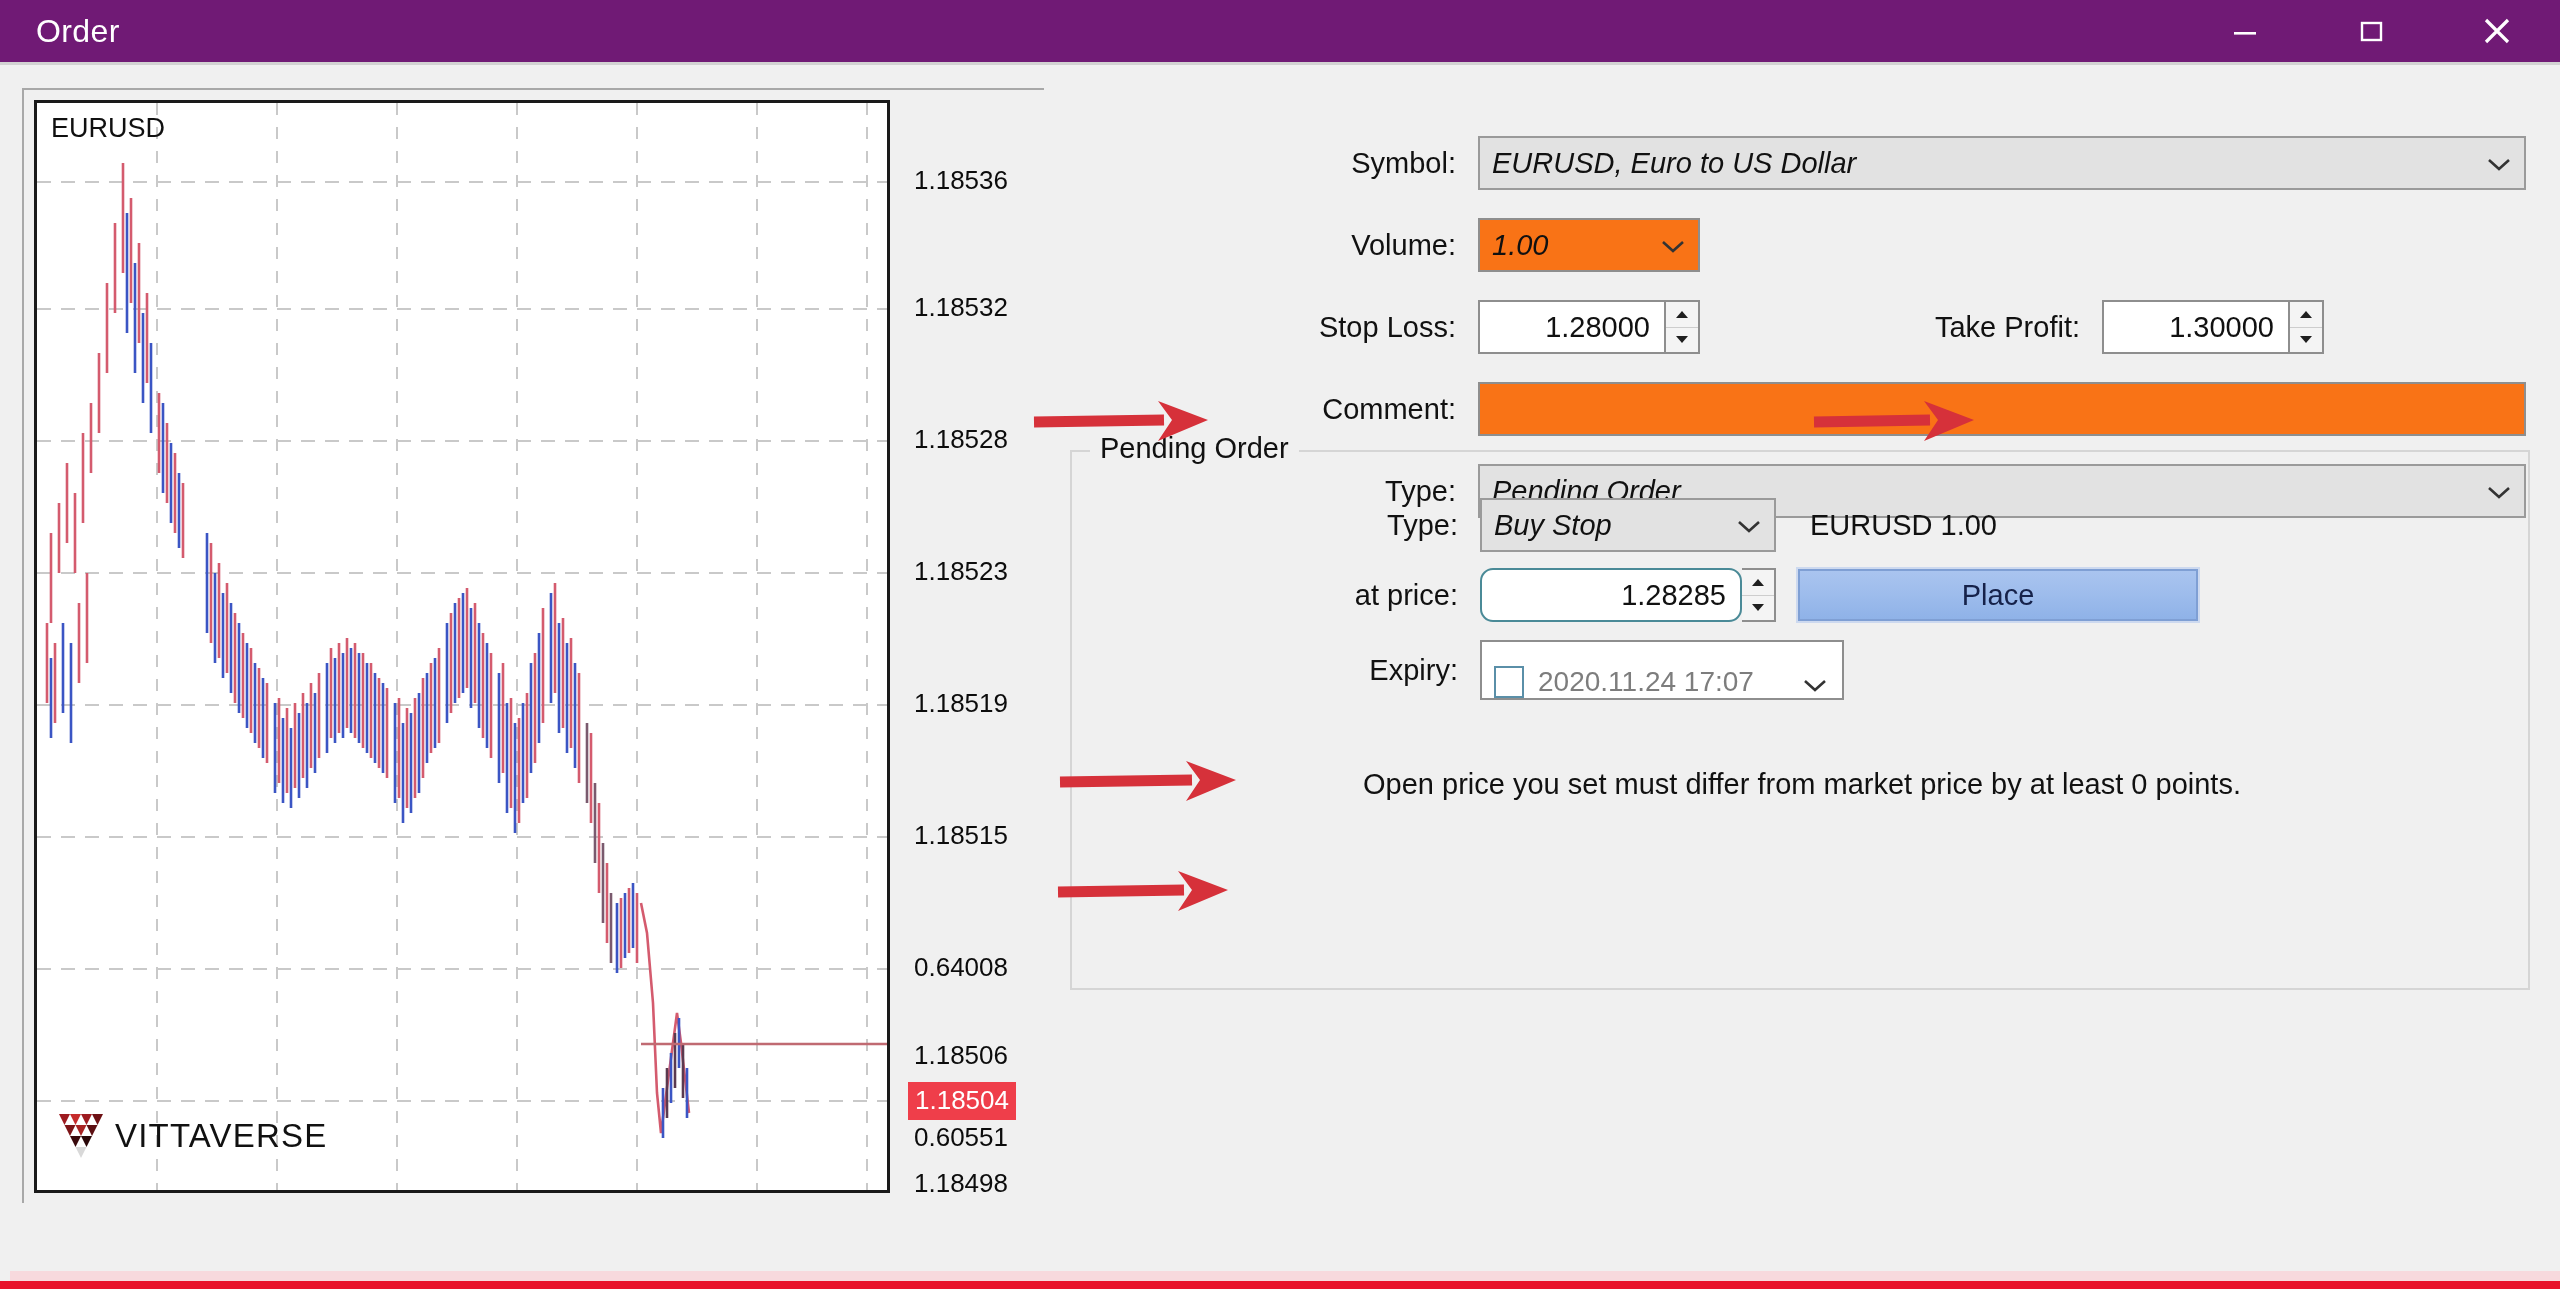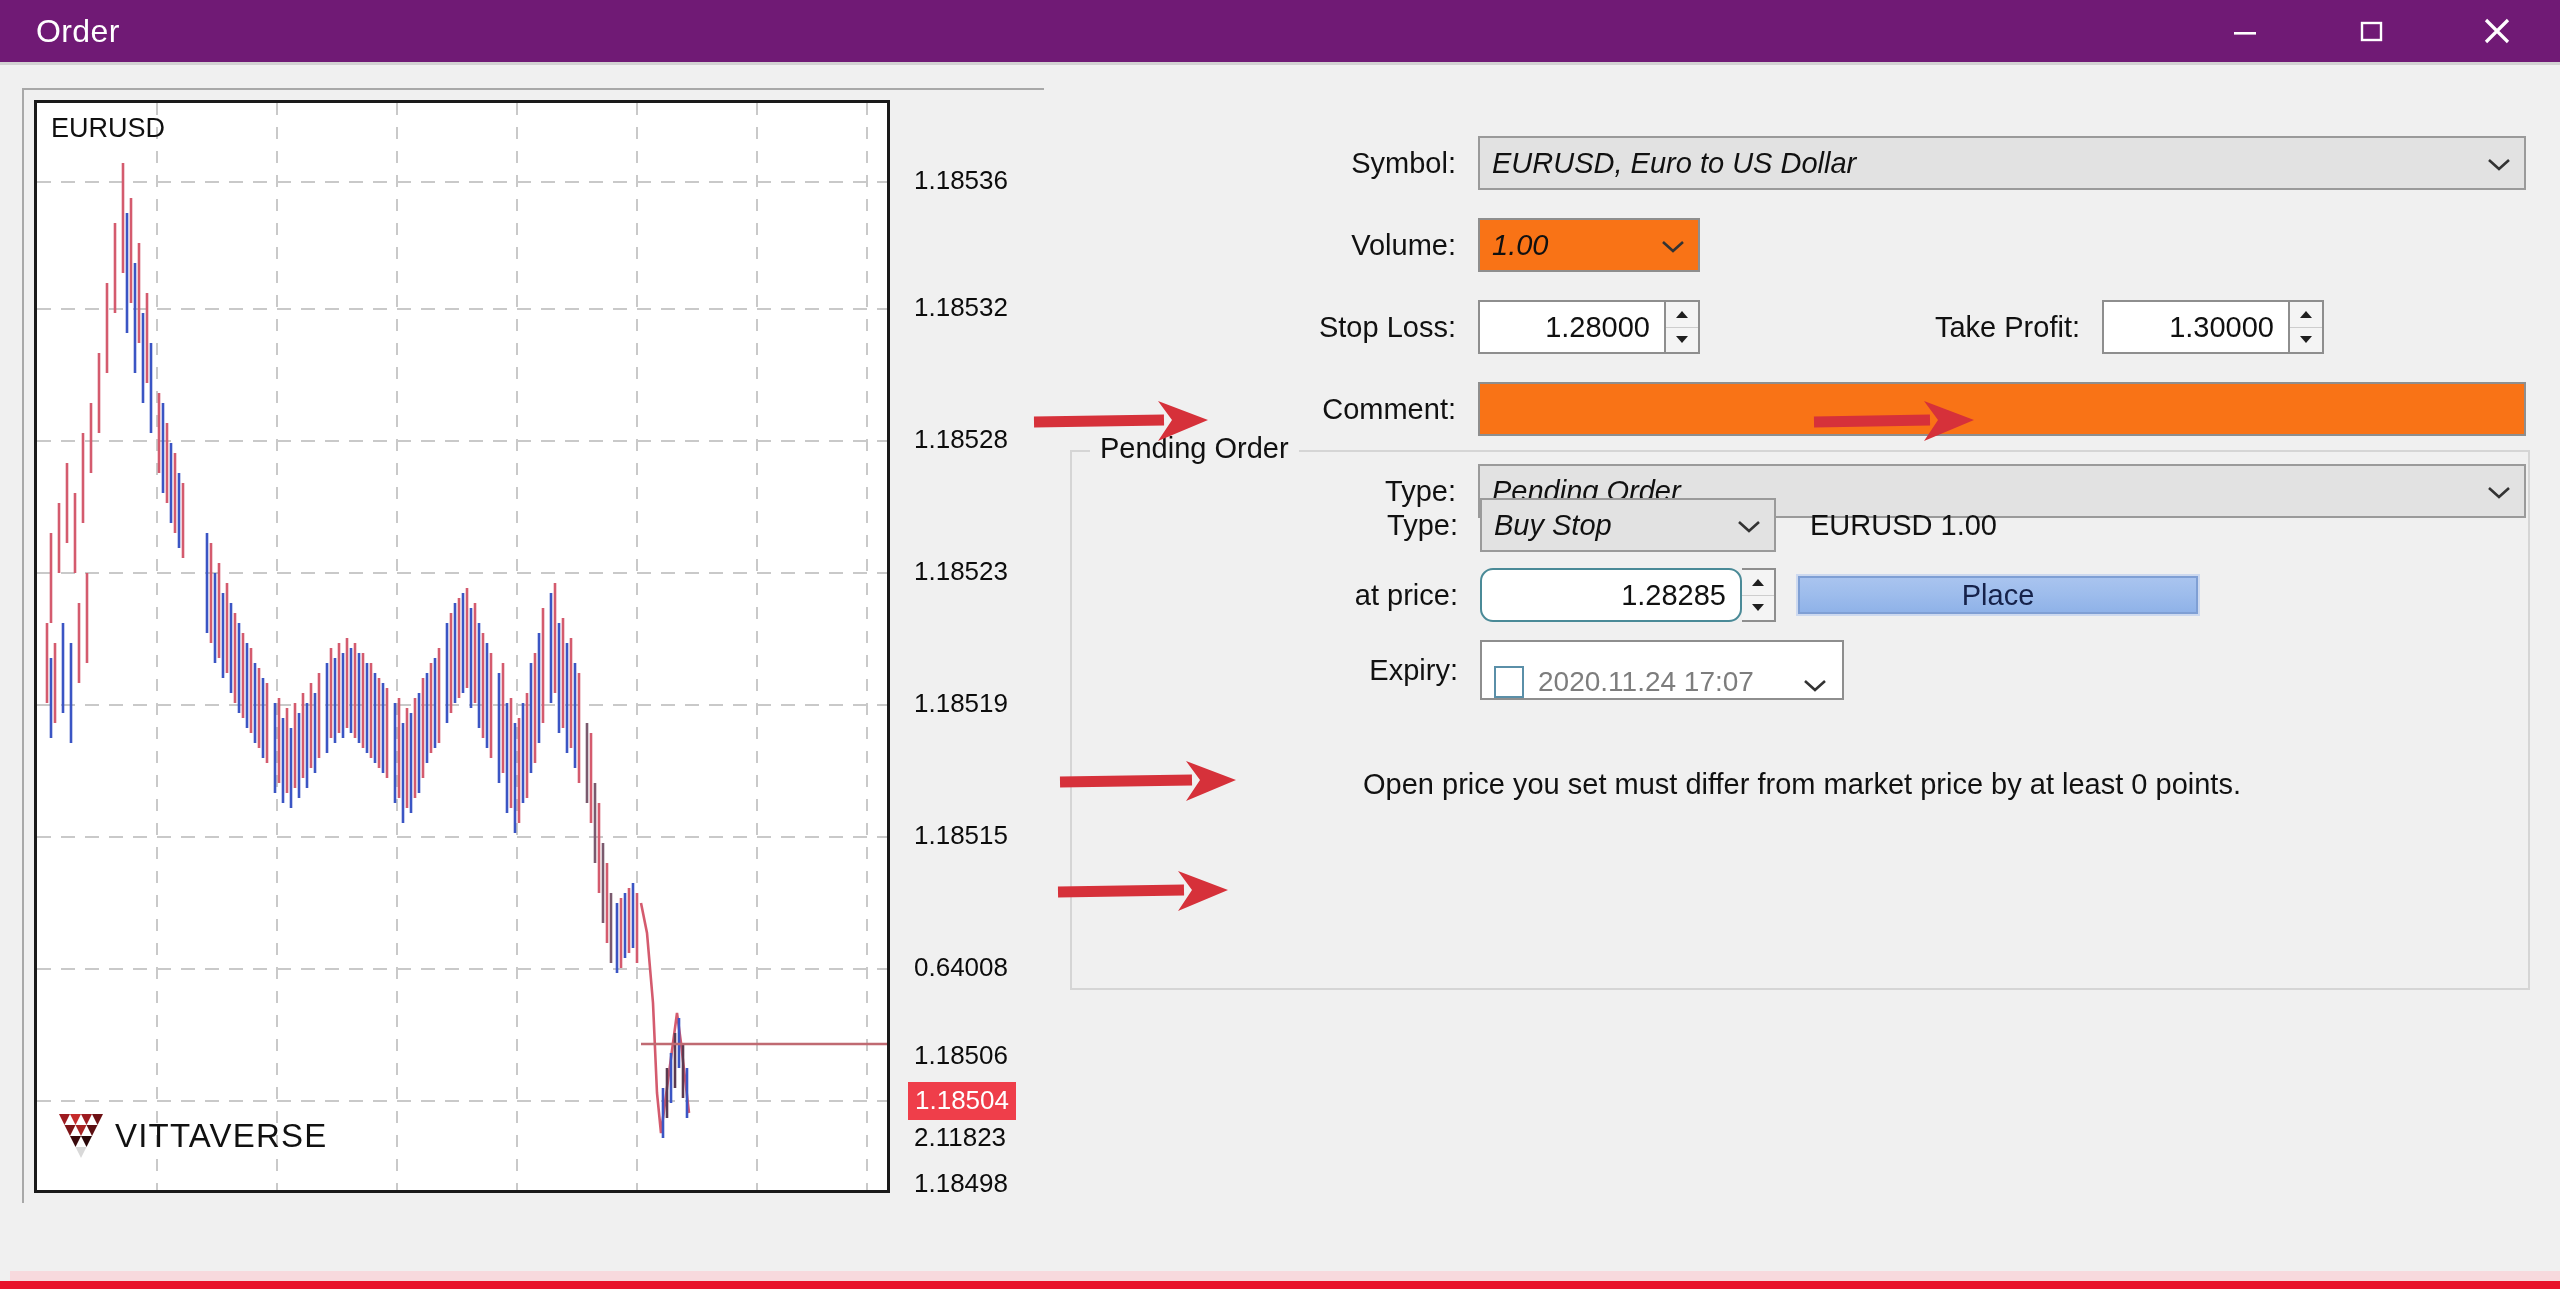--- a/index.html
+++ b/index.html
@@ -235,21 +235,21 @@
     top: -20px;
     background: #f0f0f0;
     padding: 0 10px;
     font-size: 29px;
     color: #111111;
   }
 
   .place-btn {
     box-sizing: border-box;
     width: 400px;
-    height: 38px;
+    height: 52px;
     background: linear-gradient(180deg,#a9c4ef 0%,#9dbcec 50%,#8fb2e8 100%);
     border: 2px solid #7f9fd4;
     outline: 2px solid #cdd9ef;
     display: flex;
     align-items: center;
     justify-content: center;
     font-size: 29px;
     color: #16224a;
   }
 
@@ -586,21 +586,21 @@
       <div class="price-axis">
         <span class="price-tick" style="top:65px">1.18536</span>
         <span class="price-tick" style="top:192px">1.18532</span>
         <span class="price-tick" style="top:324px">1.18528</span>
         <span class="price-tick" style="top:456px">1.18523</span>
         <span class="price-tick" style="top:588px">1.18519</span>
         <span class="price-tick" style="top:720px">1.18515</span>
         <span class="price-tick" style="top:852px">0.64008</span>
         <span class="price-tick" style="top:940px">1.18506</span>
         <span class="price-current" style="top:982px">1.18504</span>
-        <span class="price-tick" style="top:1022px">2.11823</span>
+        <span class="price-tick" style="top:1022px">0.60551</span>
         <span class="price-tick" style="top:1068px">1.18498</span>
       </div>
     </div>
 
     <div class="form">
 
       <div class="row" style="left:0; top:48px; width:1460px;">
         <span class="lbl" style="width:386px;">Symbol:</span>
         <div class="combo" style="width:1048px; margin-left:22px;">
           <span>EURUSD, Euro to US Dollar</span>

